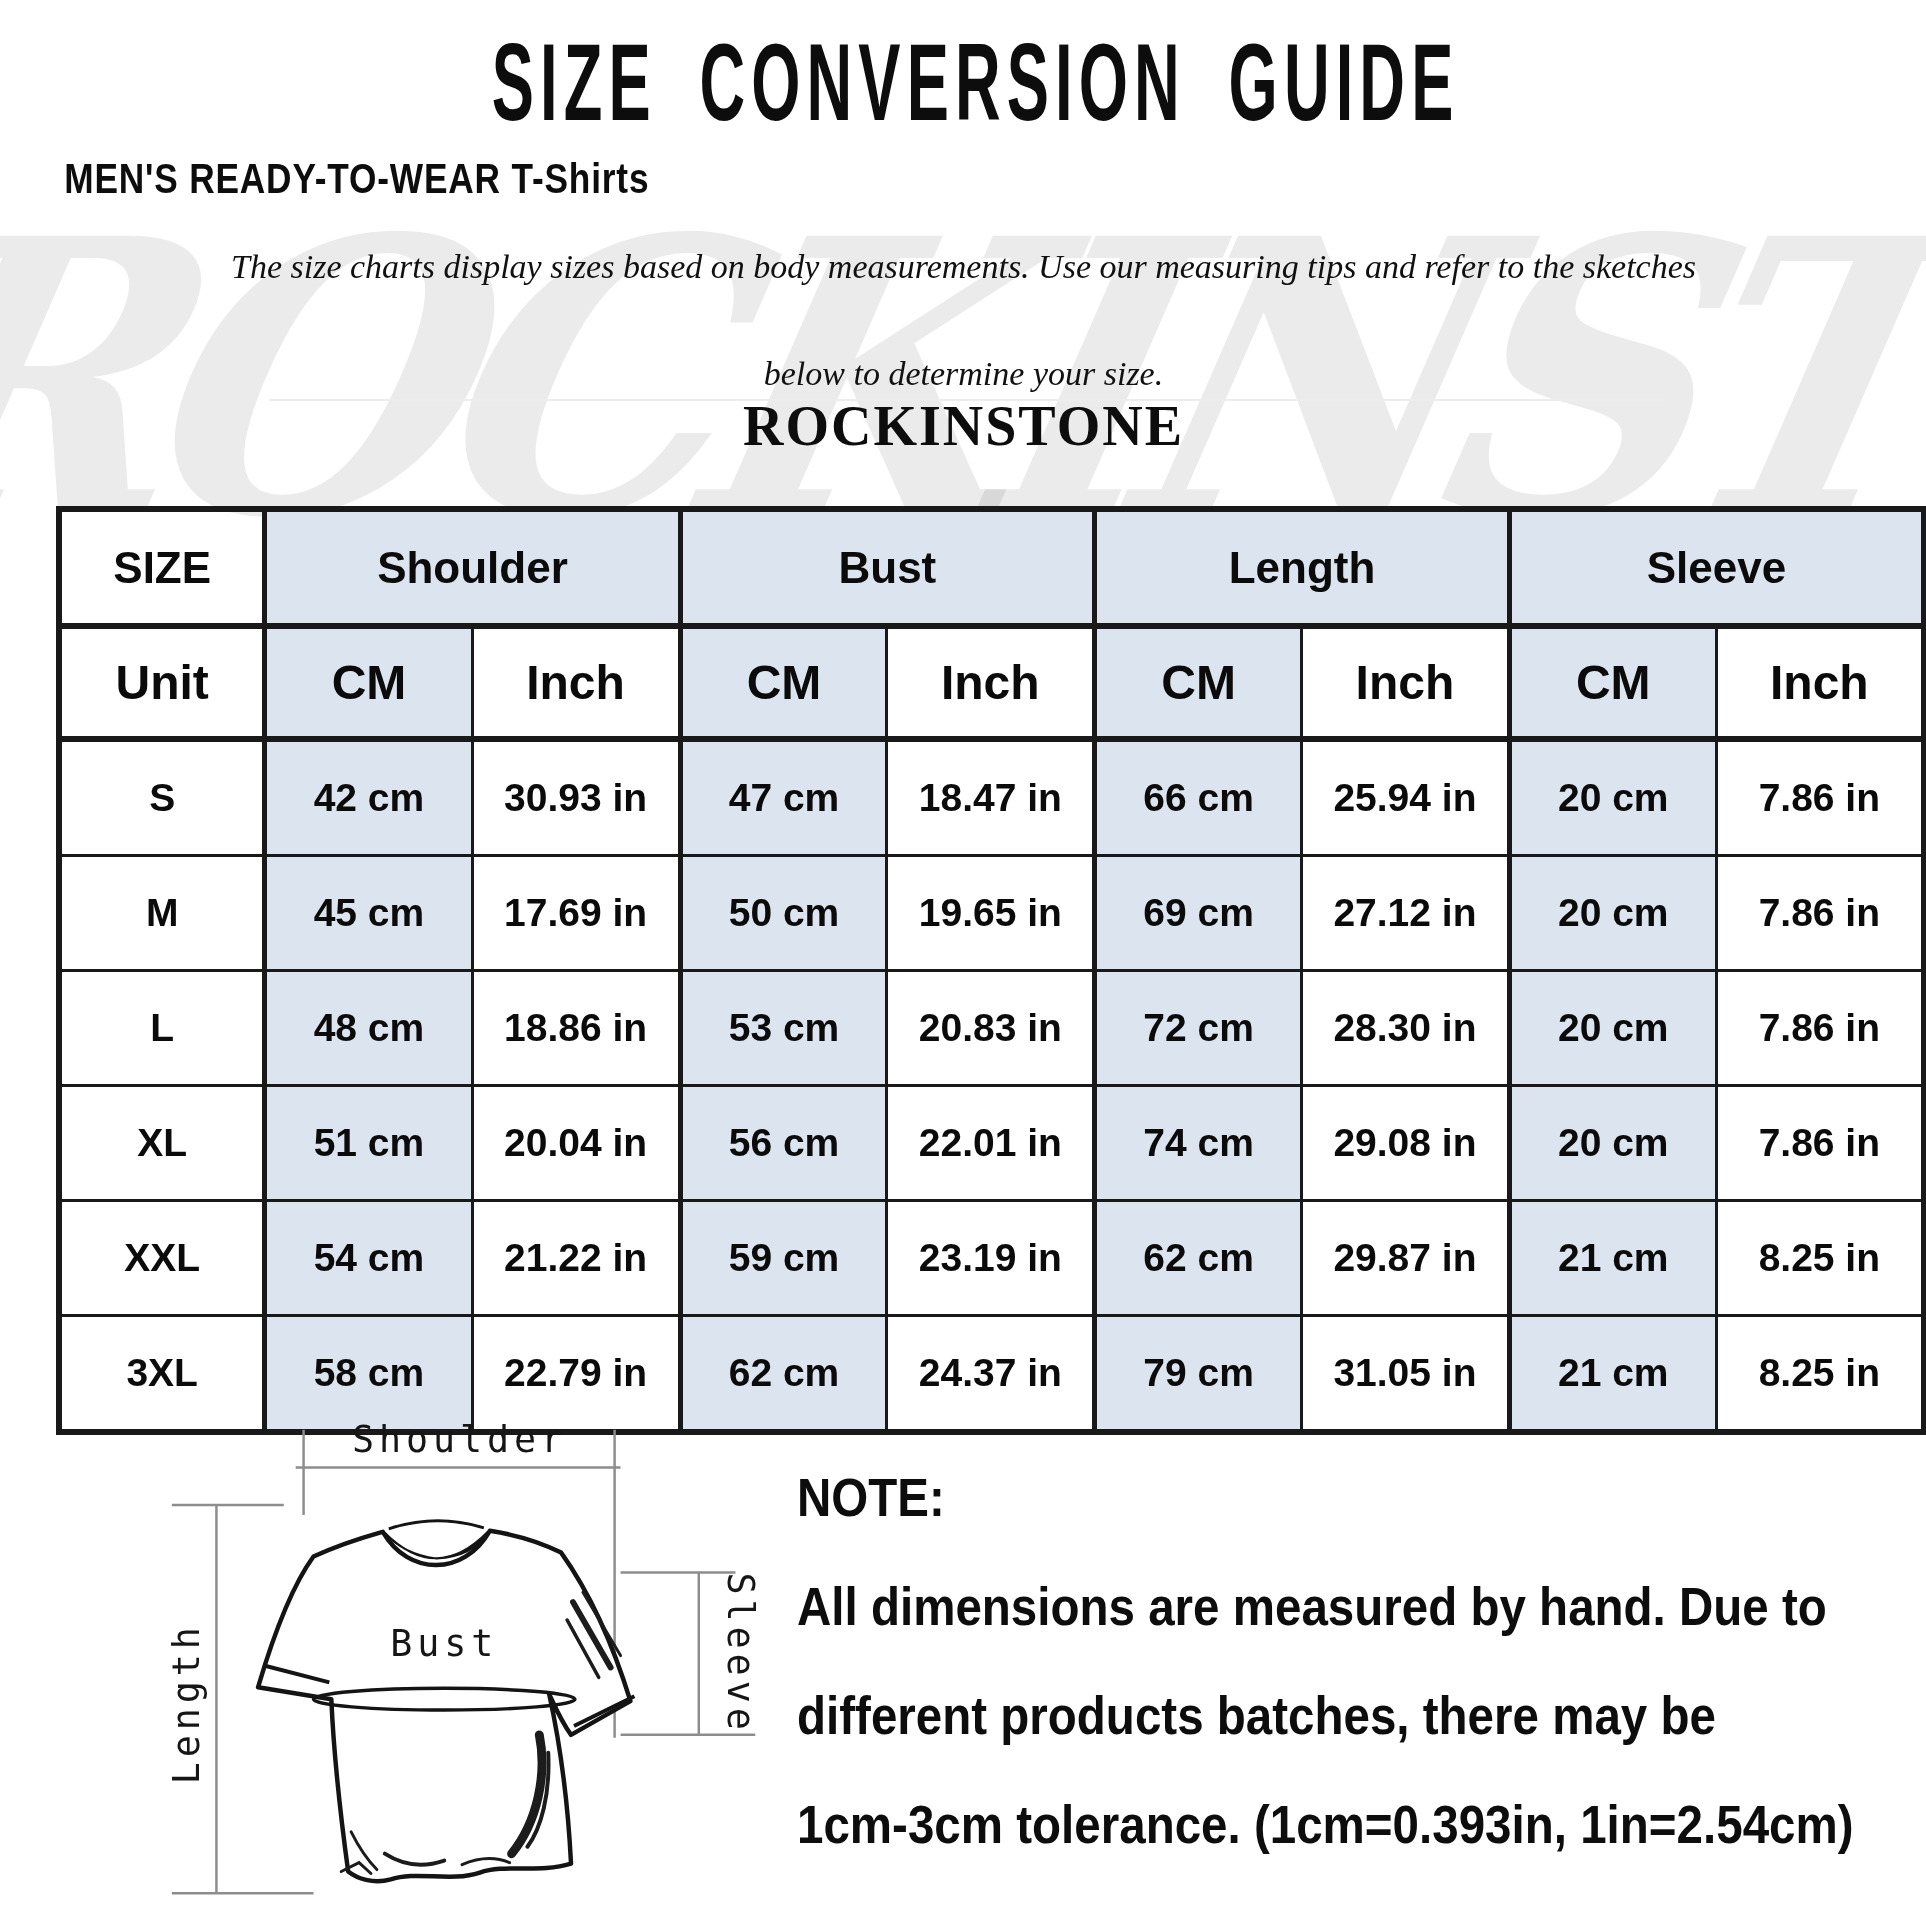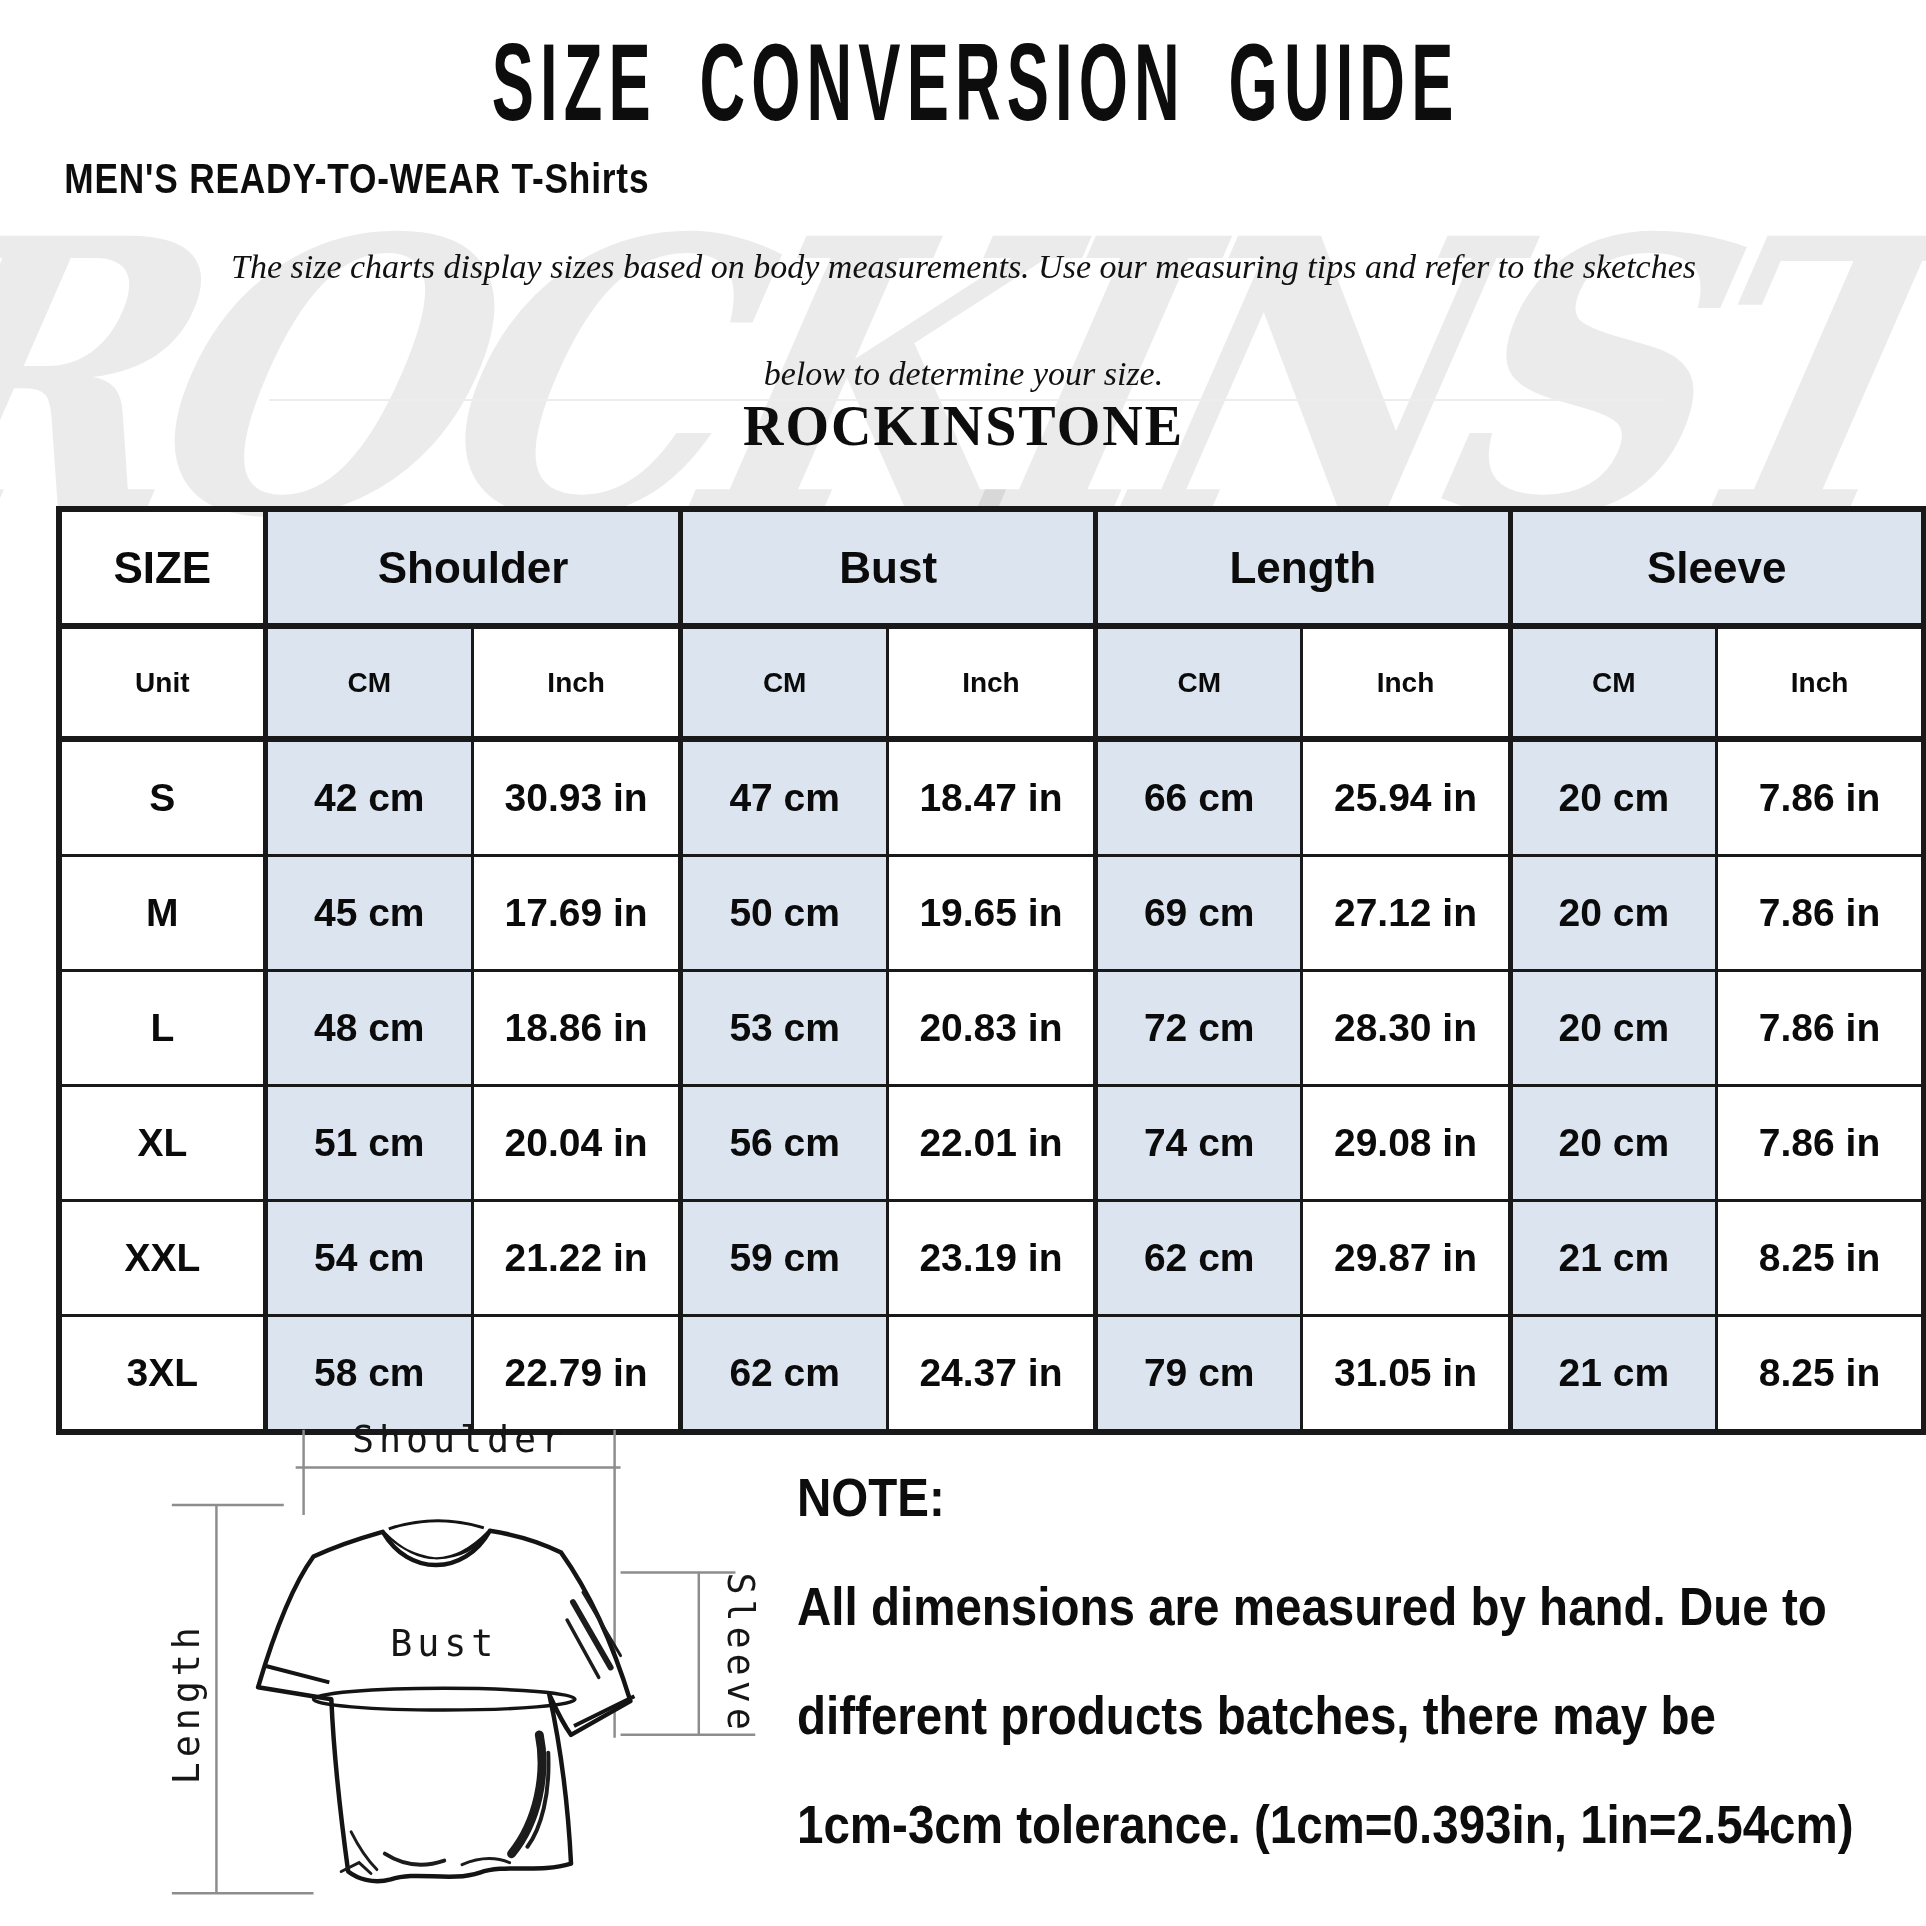--- a/index.html
+++ b/index.html
@@ -42,21 +42,21 @@
     border:6px solid var(--border-col);
     margin-left:48px;
   }
   .size-table td,.size-table th{
     border:3px solid var(--border-col);
     text-align:center;vertical-align:middle;
     font-weight:700;color:#0b0b0b;padding:0;overflow:hidden;
   }
   .size-table .fill{background:var(--header-fill);}
   .group-row th{height:111px;font-size:44px;border-bottom-width:6px;}
-  .unit-row td{height:107px;font-size:28px;border-bottom-width:6px;}
+  .unit-row td{height:107px;font-size:48px;border-bottom-width:6px;}
   tbody.rows td{height:112px;font-size:39px;}
   .gstart{border-left-width:5px !important;}
 
   
   .note{top:1443px;left:797px;width:1129px;}
   .note div{
     font-size:54px;font-weight:700;line-height:109px;white-space:nowrap;
     transform:scaleX(0.88);transform-origin:left top;
   }
 

